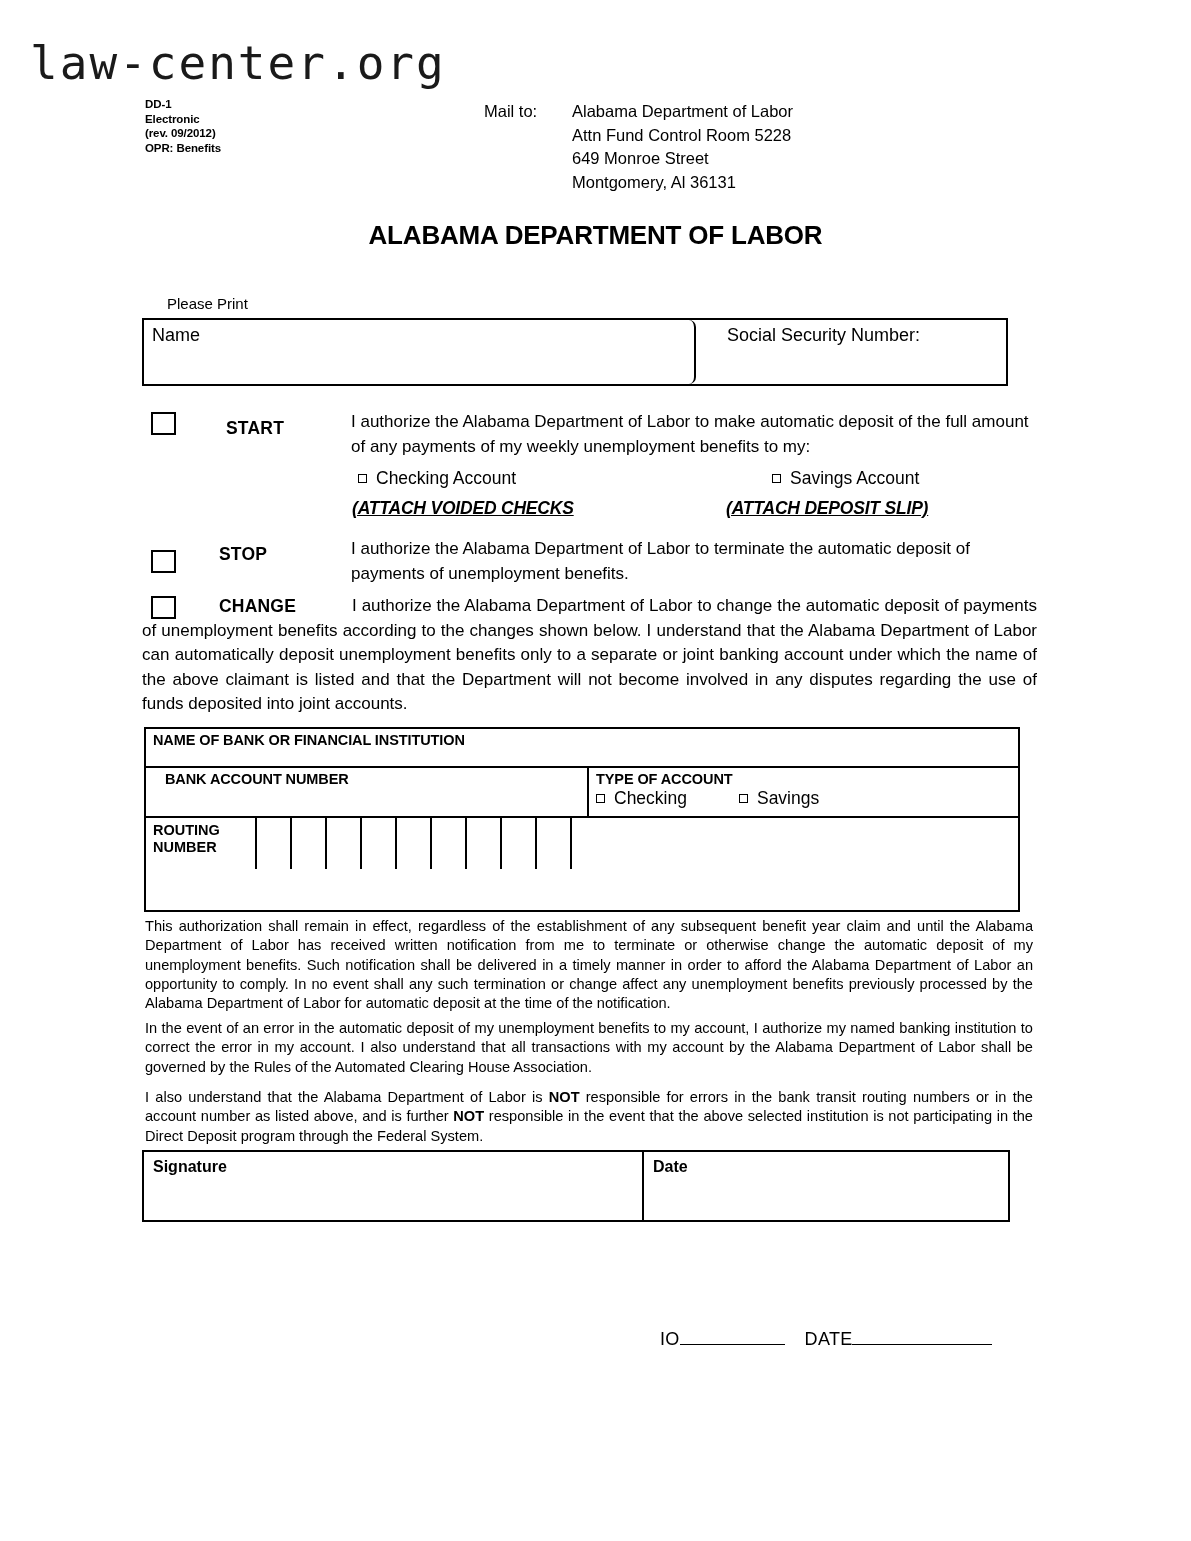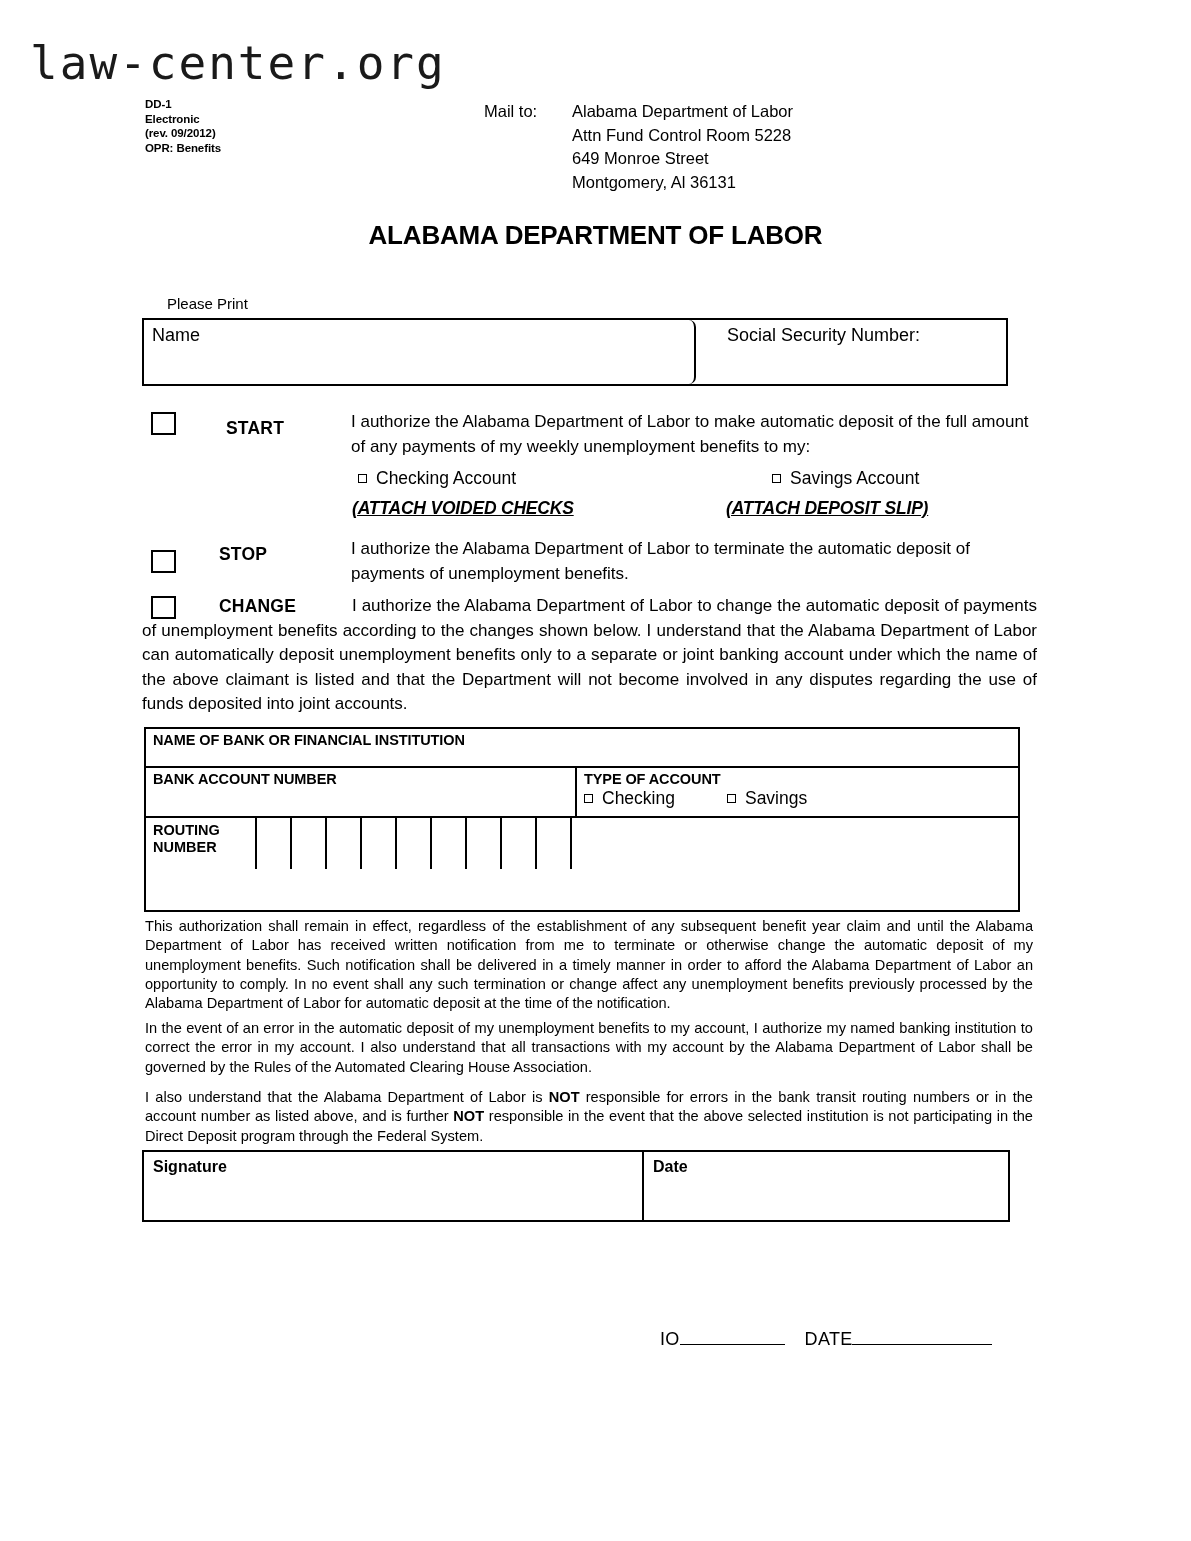--- a/index.html
+++ b/index.html
@@ -227,21 +227,21 @@
     height: 185px;
   }
   .brow {
     display: flex;
     box-sizing: border-box;
     border-bottom: 2px solid #000;
   }
   .brow:last-child { border-bottom: none; }
   #bank-row-name { height: 39px; }
   #bank-row-city { height: 41px; }
-  #bank-row-acct { height: 50px; }
+  #bank-row-acct { height: 50px; padding-left: 12px; }
   #bank-row-routing { height: 51px; border-radius: 17px; }
 
   .bcell { box-sizing: border-box; position: relative; }
   .bcell.vdiv { border-right: 2px solid #000; }
 
   #cell-bankname { width: 100%; }
   #cell-city { width: 489px; }
   #cell-state { width: 177px; }
   #cell-zip { flex: 1; }
   #cell-acctnum { width: 431px; }

